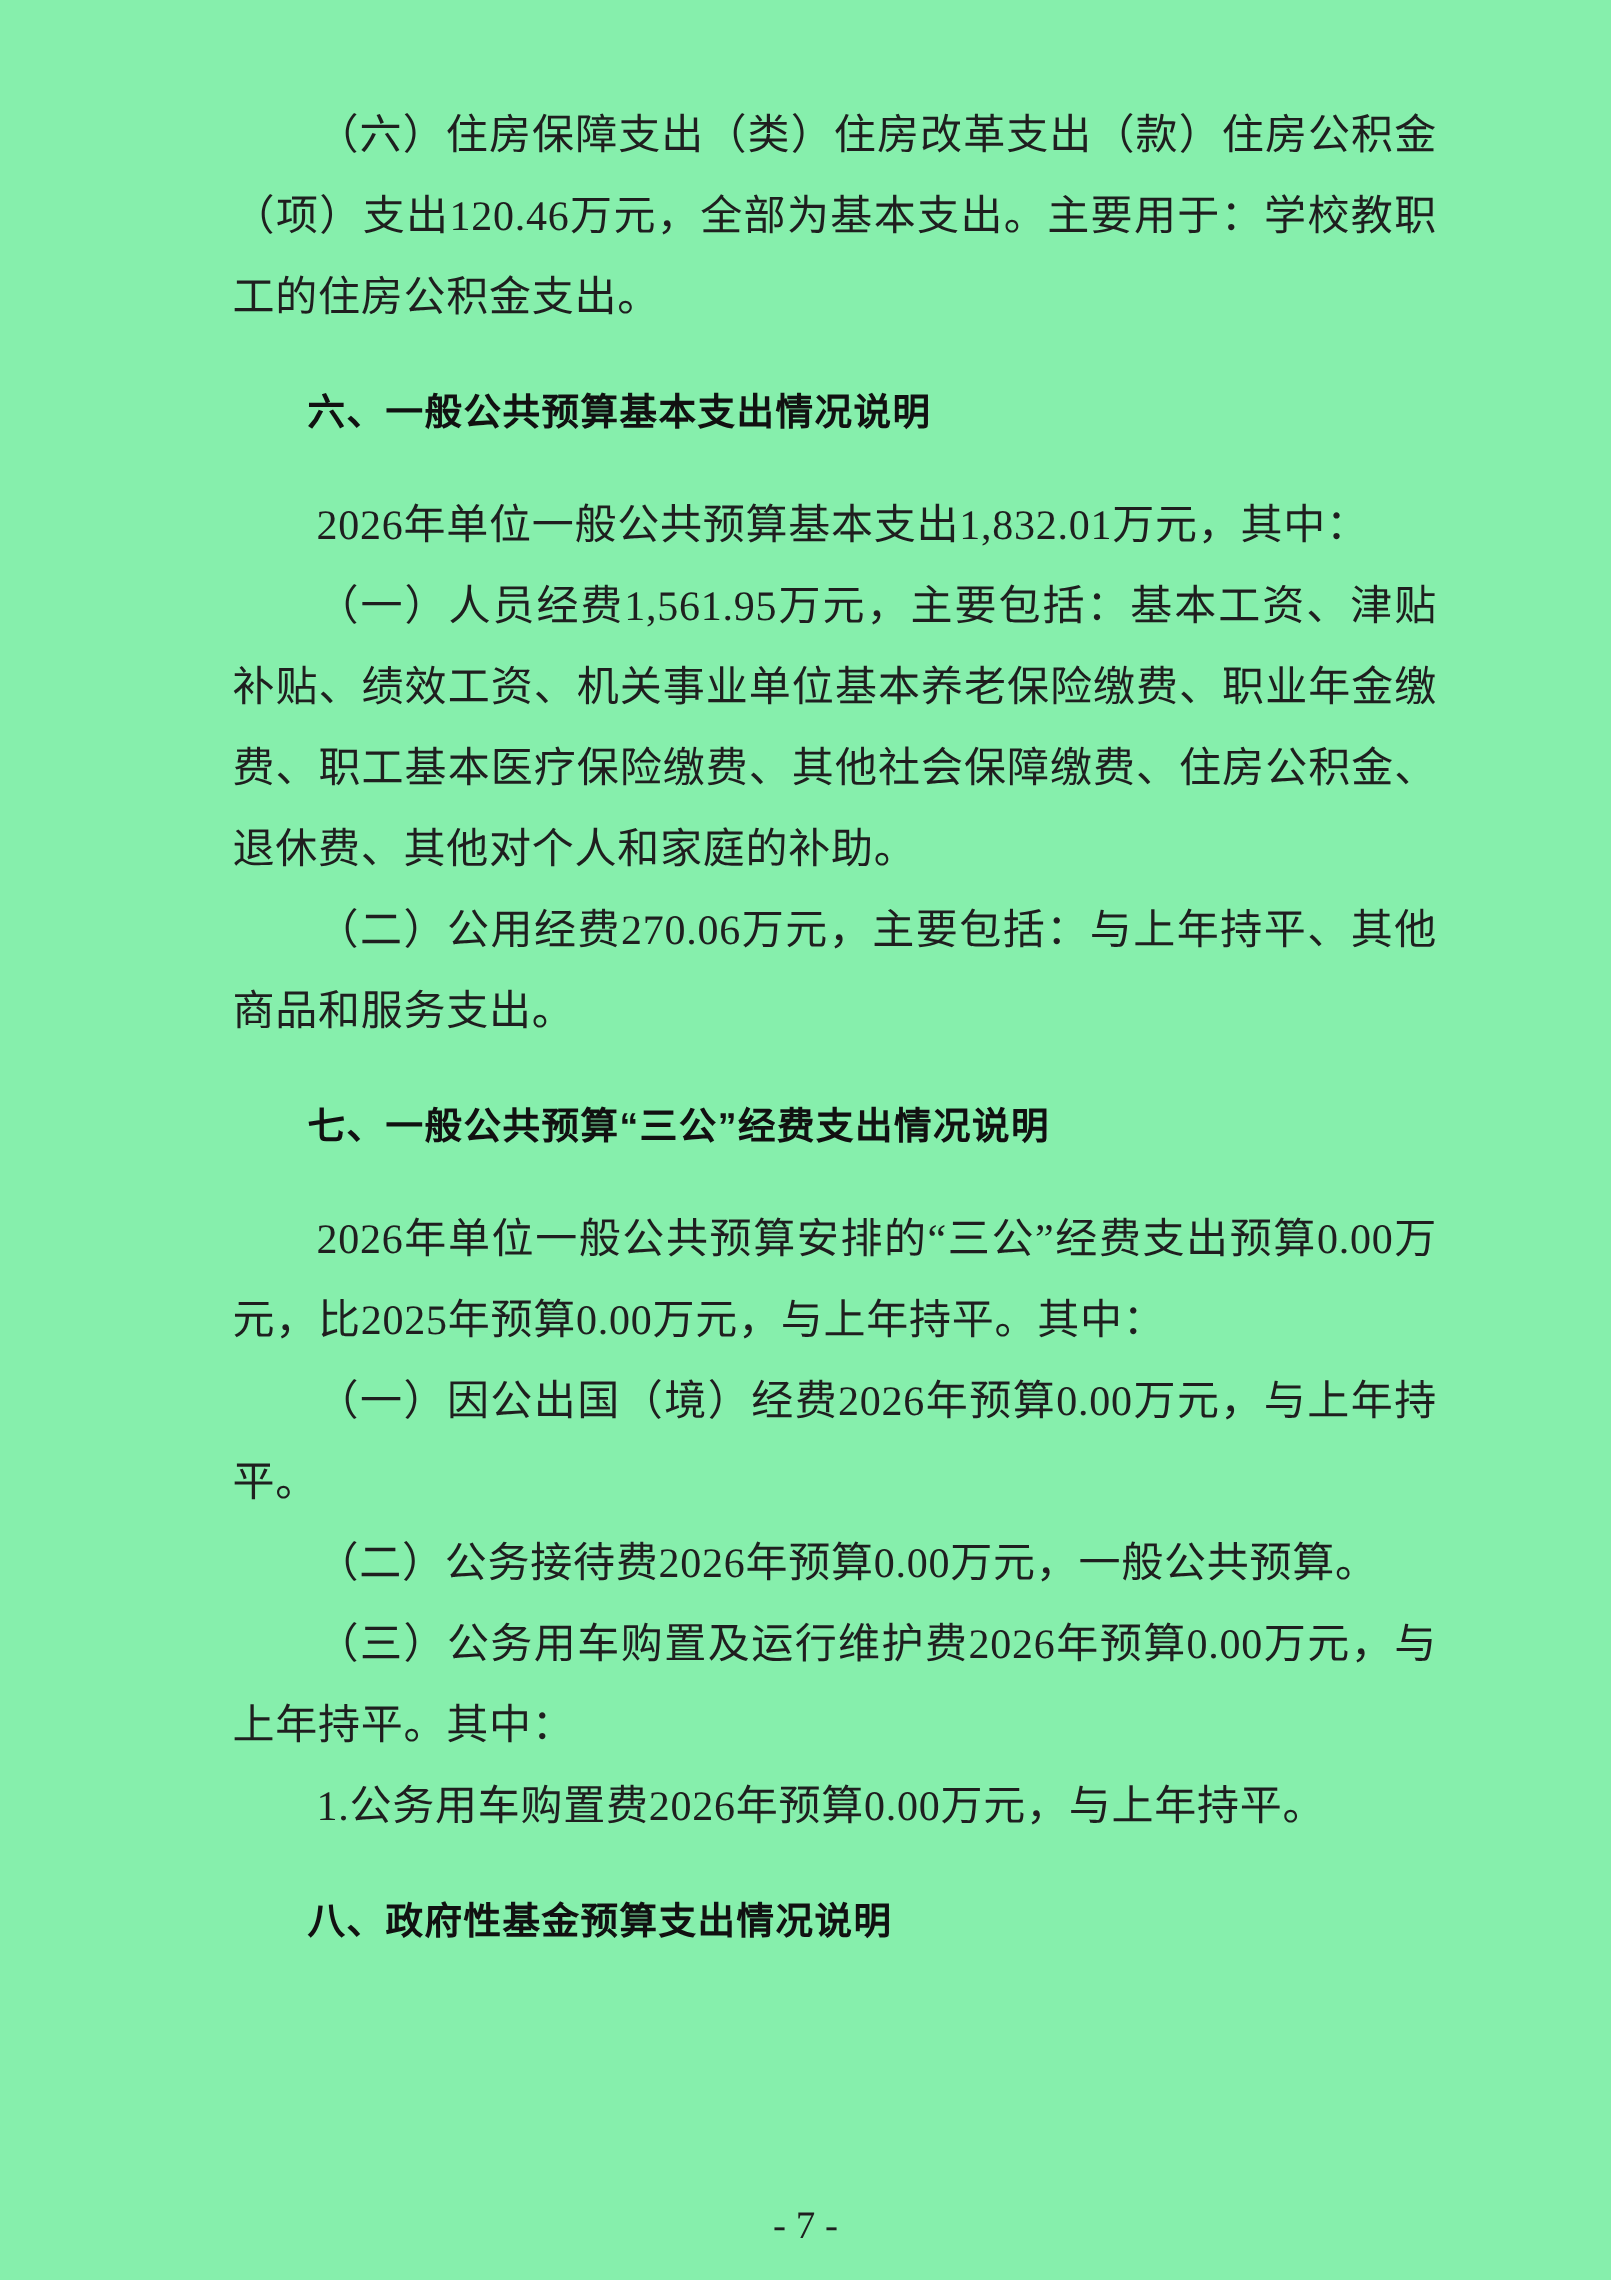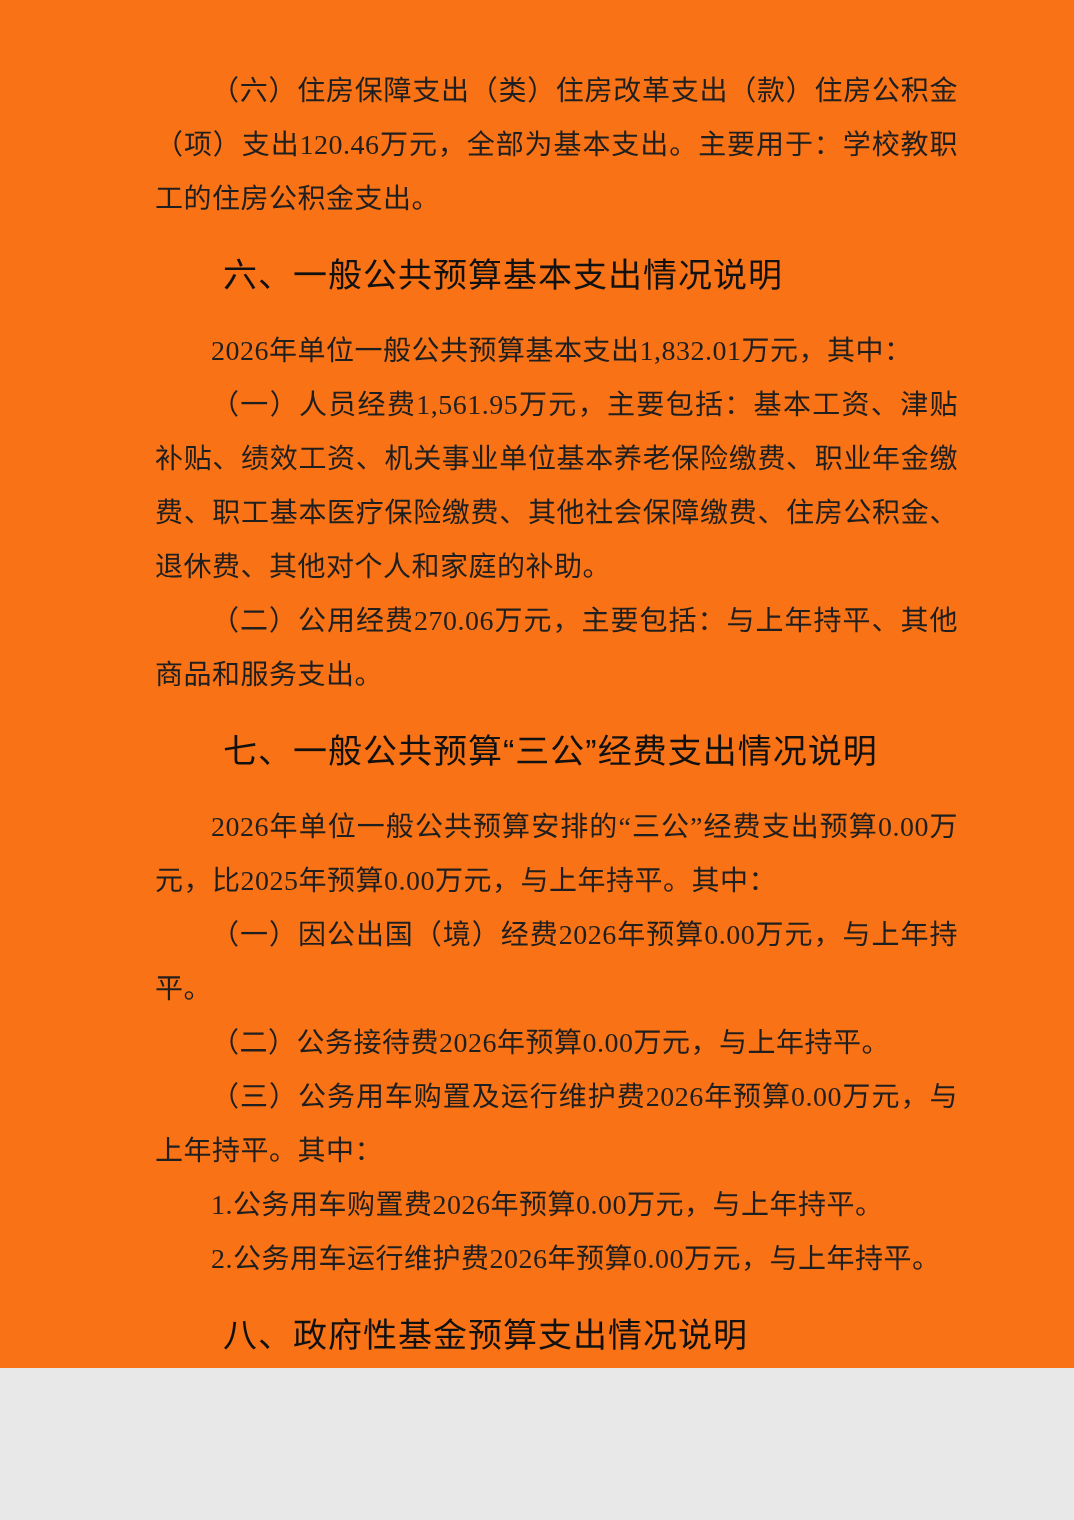--- a/index.html
+++ b/index.html
@@ -3,23 +3,23 @@
 <meta charset="utf-8">
 <style>
   html, body {
     margin: 0;
     padding: 0;
     background: #e8e8e8;
   }
   .page {
     position: relative;
     width: 1074px;
-    height: 1368px;
+    height: 1520px;
     margin: 0 auto;
-    background: #f97316;
+    background: #86efac;
     overflow: hidden;
     color: #1f1f1f;
   }
   .content {
     position: absolute;
     left: 155px;
     top: 64px;
     width: 803px;
   }
   .para {
@@ -29,22 +29,22 @@
     line-height: 54px;
     text-indent: 2em;
     text-align: justify;
     text-justify: inter-character;
     letter-spacing: 0.5px;
     word-break: normal;
   }
   .heading {
     margin: 22px 0;
     font-family: "Liberation Sans", "DejaVu Sans", sans-serif;
-    font-weight: normal;
-    font-size: 34px;
+    font-weight: bold;
+    font-size: 25px;
     line-height: 54px;
     text-indent: 2em;
     letter-spacing: 1px;
     color: #111111;
   }
   .page-number {
     position: absolute;
     top: 1468px;
     left: 0;
     right: 0;
@@ -61,20 +61,19 @@
 <div class="page">
   <div class="content">
     <p class="para">（六）住房保障支出（类）住房改革支出（款）住房公积金（项）支出120.46万元，全部为基本支出。主要用于：学校教职工的住房公积金支出。</p>
     <h2 class="heading">六、一般公共预算基本支出情况说明</h2>
     <p class="para">2026年单位一般公共预算基本支出1,832.01万元，其中：</p>
     <p class="para">（一）人员经费1,561.95万元，主要包括：基本工资、津贴补贴、绩效工资、机关事业单位基本养老保险缴费、职业年金缴费、职工基本医疗保险缴费、其他社会保障缴费、住房公积金、退休费、其他对个人和家庭的补助。</p>
     <p class="para">（二）公用经费270.06万元，主要包括：与上年持平、其他商品和服务支出。</p>
     <h2 class="heading">七、一般公共预算“三公”经费支出情况说明</h2>
     <p class="para">2026年单位一般公共预算安排的“三公”经费支出预算0.00万元，比2025年预算0.00万元，与上年持平。其中：</p>
     <p class="para">（一）因公出国（境）经费2026年预算0.00万元，与上年持平。</p>
-    <p class="para">（二）公务接待费2026年预算0.00万元，与上年持平。</p>
+    <p class="para">（二）公务接待费2026年预算0.00万元，一般公共预算。</p>
     <p class="para">（三）公务用车购置及运行维护费2026年预算0.00万元，与上年持平。其中：</p>
     <p class="para">1.公务用车购置费2026年预算0.00万元，与上年持平。</p>
-    <p class="para">2.公务用车运行维护费2026年预算0.00万元，与上年持平。</p>
     <h2 class="heading">八、政府性基金预算支出情况说明</h2>
   </div>
   <div class="page-number">- 7 -</div>
 </div>
 
 </body></html>

